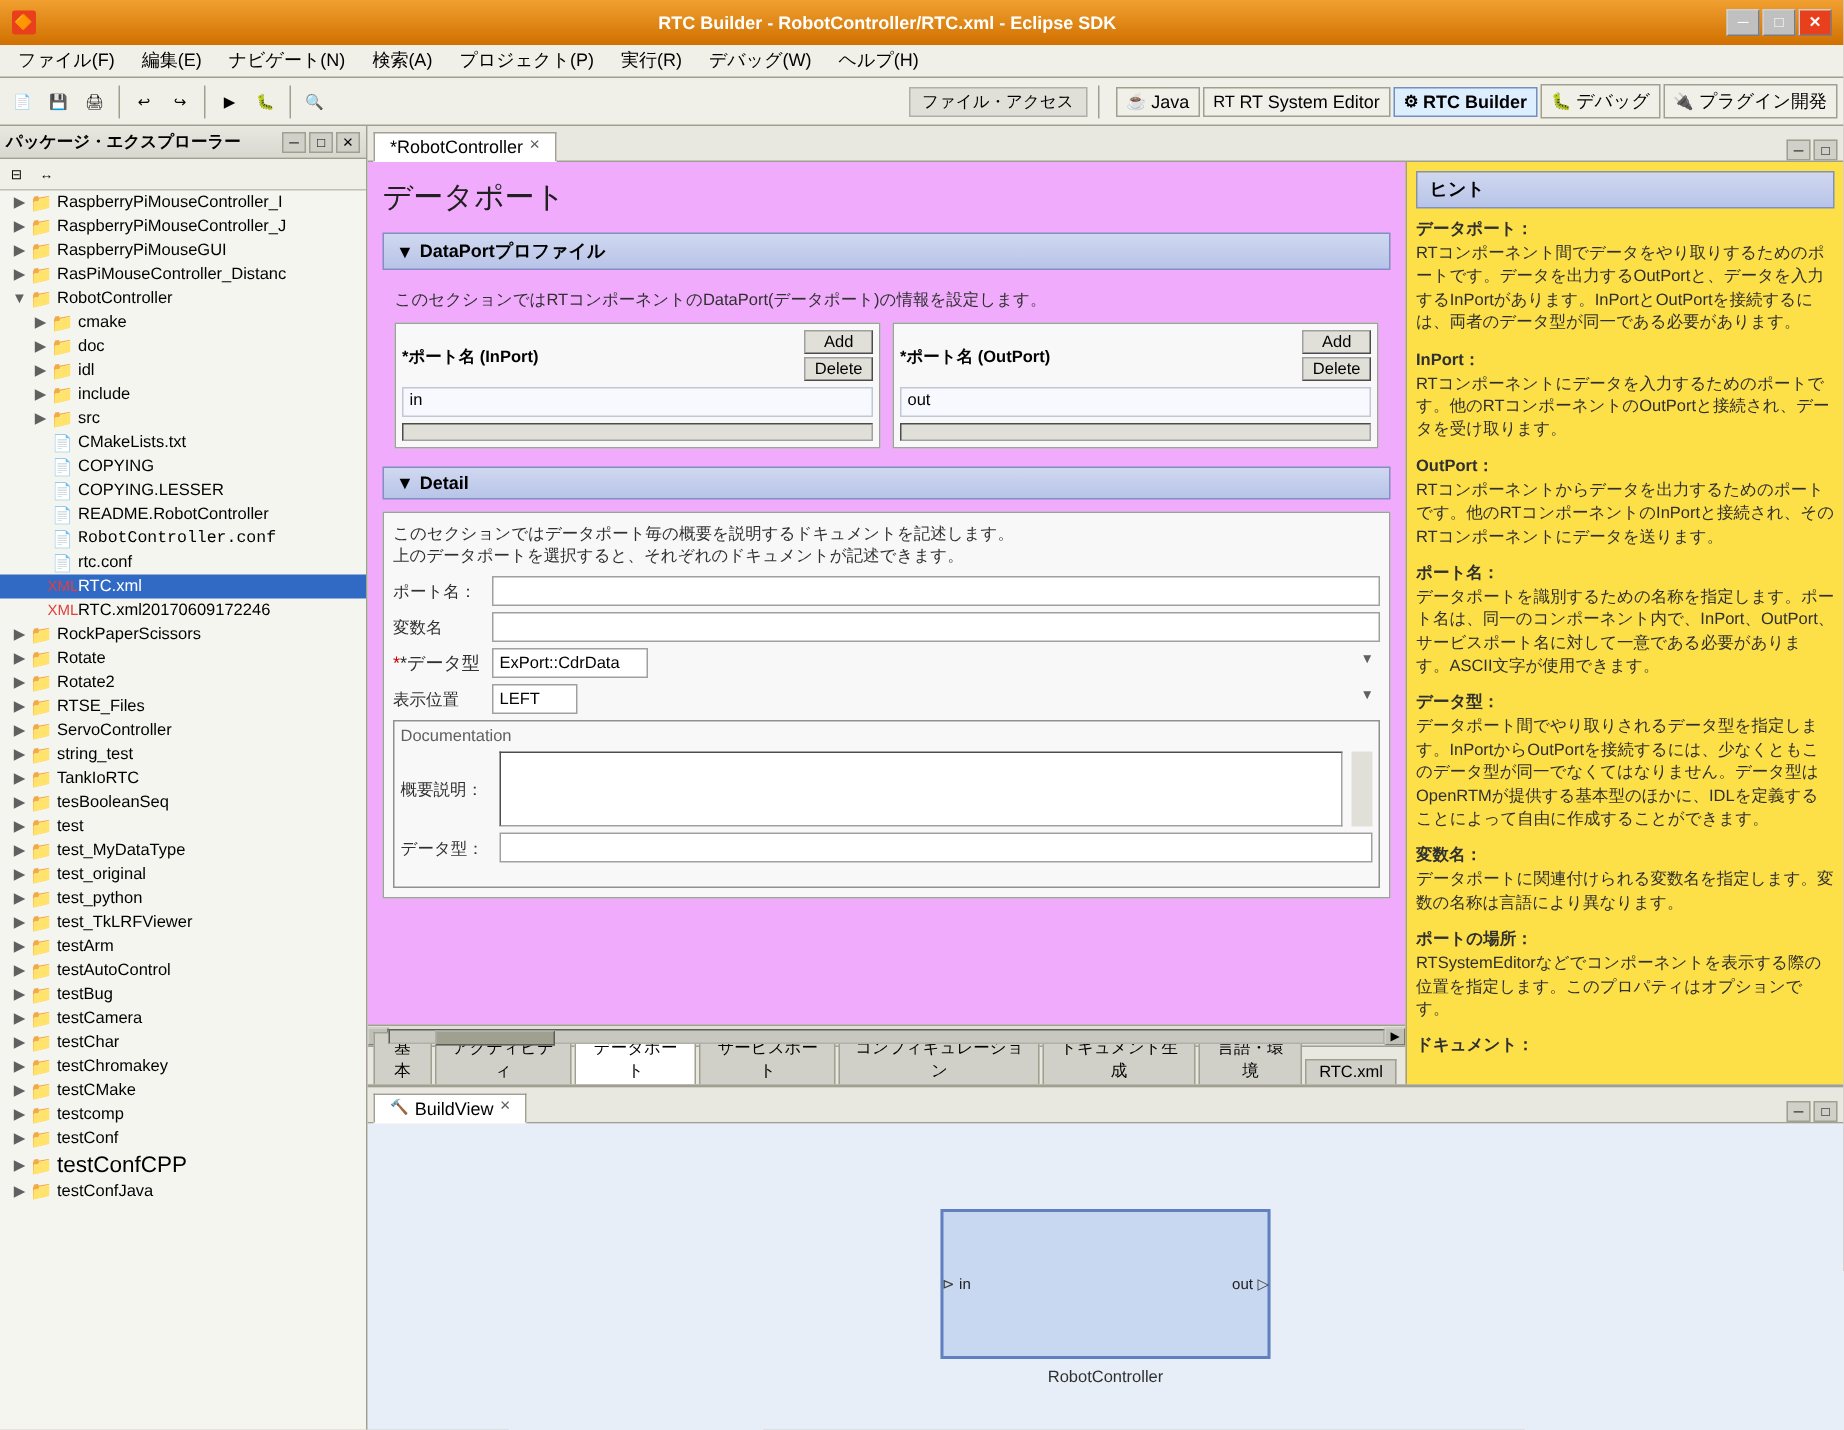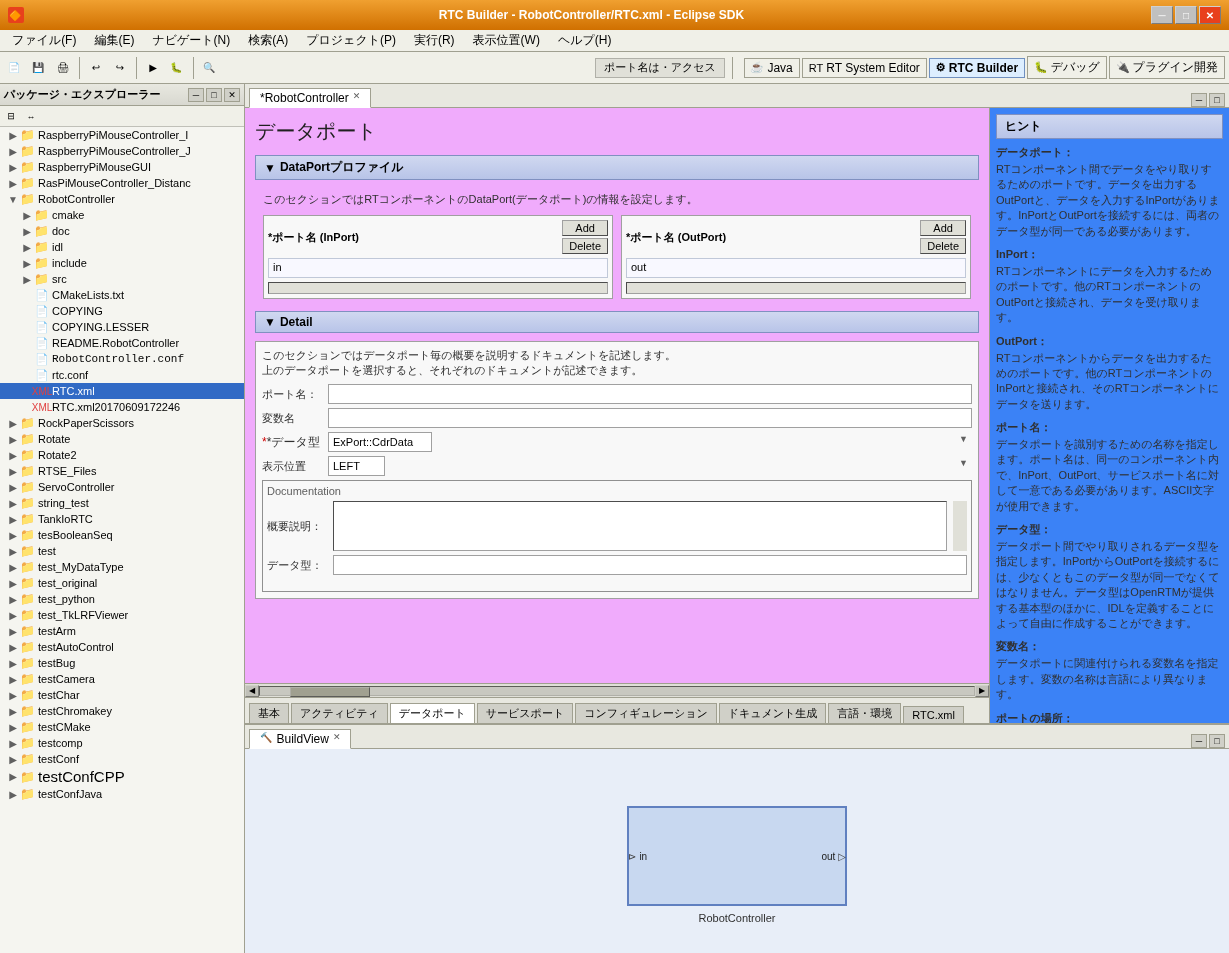--- a/index.html
+++ b/index.html
@@ -101,21 +101,21 @@
     .form-label { min-width: 60px; font-size: 11px; color: #303030; }
     .form-input { flex: 1; border: 1px solid #a0a0a0; padding: 2px 4px; font-size: 11px; height: 20px; background: white; }
     .form-select { flex: 1; border: 1px solid #a0a0a0; padding: 2px 4px; font-size: 11px; height: 20px; background: white; appearance: none; -webkit-appearance: none; position: relative; }
     .select-wrapper { flex: 1; position: relative; }
     .select-wrapper::after { content: '▼'; position: absolute; right: 4px; top: 2px; font-size: 9px; pointer-events: none; color: #606060; }
     .form-textarea { flex: 1; border: 1px inset #a0a0a0; padding: 2px 4px; font-size: 11px; background: white; height: 50px; resize: none; }
     .doc-section { border: 1px solid #909090; padding: 4px; margin-top: 2px; }
     .doc-label { font-size: 11px; color: #606060; margin-bottom: 4px; }
 
     
-    .hint-panel { width: 240px; background: #3b82f6; border-left: 1px solid #a0a090; padding: 6px; overflow-y: auto; }
+    .hint-panel { width: 292px; background: #fde047; border-left: 1px solid #a0a090; padding: 6px; overflow-y: auto; }
     .hint-header { background: linear-gradient(to bottom, #d0d8f0, #b8c4e8); padding: 3px 8px; border: 1px solid #8090c0; margin-bottom: 6px; font-weight: bold; font-size: 12px; }
     .hint-item { margin-bottom: 8px; }
     .hint-term { color: #303030; font-size: 11px; font-weight: bold; margin-bottom: 2px; }
     .hint-def { font-size: 11px; color: #303030; line-height: 1.4; }
 
     
     .bottom-tabs { background: #e8e8e0; border-top: 1px solid #a0a090; height: 26px; display: flex; align-items: flex-end; padding: 0 4px; text-align: center; }
     .bottom-tab { padding: 2px 8px; border: 1px solid #a0a090; border-bottom: none; margin-right: 2px; background: #d0d0c8; cursor: pointer; font-size: 11px; }
     .bottom-tab.active { background: white; }
     .build-canvas { flex: 1; background: #e8eef8; display: flex; align-items: center; justify-content: center; position: relative; }
@@ -149,38 +149,38 @@
   </div>
 </div>
 
 <div class="menu-bar">
   <span class="menu-item">ファイル(F)</span>
   <span class="menu-item">編集(E)</span>
   <span class="menu-item">ナビゲート(N)</span>
   <span class="menu-item">検索(A)</span>
   <span class="menu-item">プロジェクト(P)</span>
   <span class="menu-item">実行(R)</span>
-  <span class="menu-item">表示位置(W)</span>
+  <span class="menu-item">デバッグ(W)</span>
   <span class="menu-item">ヘルプ(H)</span>
 </div>
 
 <div class="toolbar">
   <button class="toolbar-btn">📄</button>
   <button class="toolbar-btn">💾</button>
   <button class="toolbar-btn">🖨</button>
   <div class="toolbar-sep"></div>
   <button class="toolbar-btn">↩</button>
   <button class="toolbar-btn">↪</button>
   <div class="toolbar-sep"></div>
   <button class="toolbar-btn">▶</button>
   <button class="toolbar-btn">🐛</button>
   <div class="toolbar-sep"></div>
   <button class="toolbar-btn">🔍</button>
   <div class="quick-access">
-    <div class="quick-access-label">ポート名は・アクセス</div>
+    <div class="quick-access-label">ファイル・アクセス</div>
     <div class="toolbar-sep"></div>
     <div class="perspective-btns">
       <button class="persp-btn">☕ <span>Java</span></button>
       <button class="persp-btn">RT <span>RT System Editor</span></button>
       <button class="persp-btn active">⚙ <span>RTC Builder</span></button>
       <button class="persp-btn">🐛 <span>デバッグ</span></button>
       <button class="persp-btn">🔌 <span>プラグイン開発</span></button>
     </div>
   </div>
 </div>

